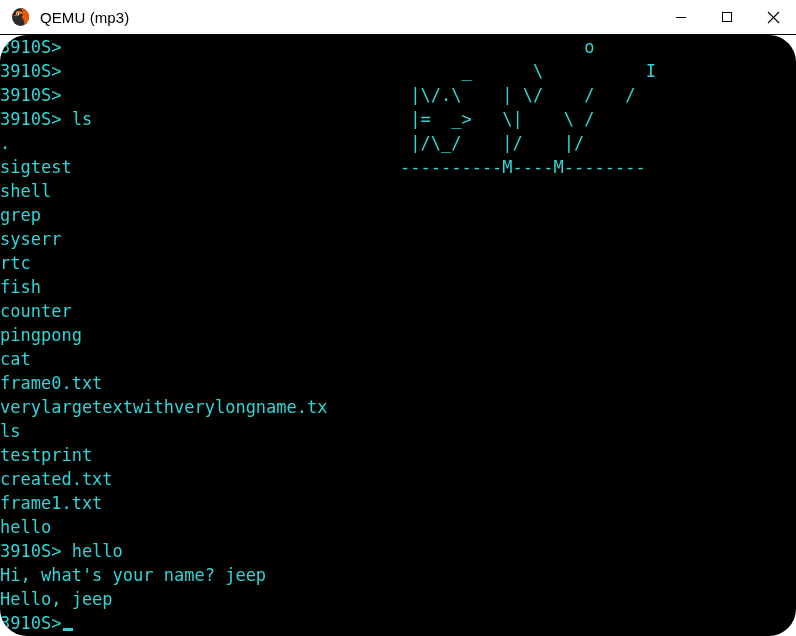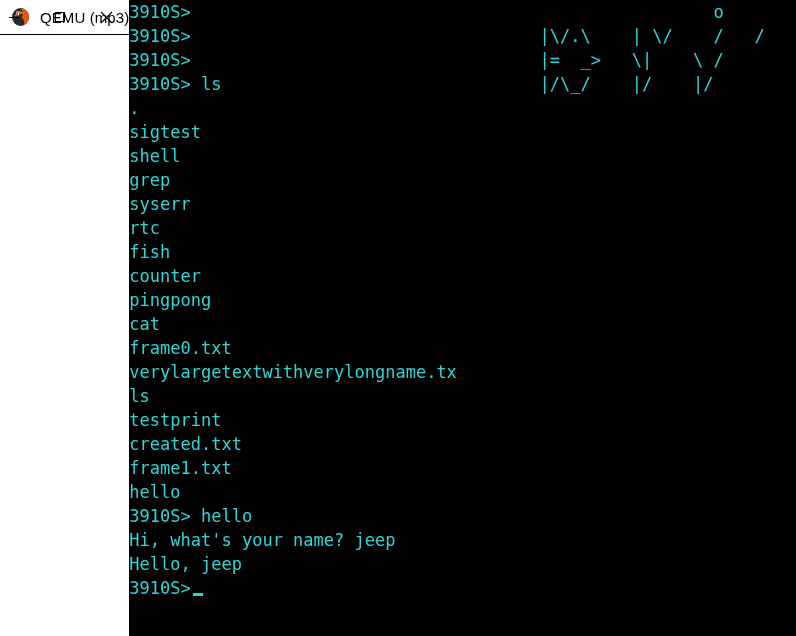--- a/index.html
+++ b/index.html
@@ -13,21 +13,21 @@
     overflow: hidden;
     font-family: "Liberation Sans", sans-serif;
   }
 
   #window {
     width: 796px;
     height: 636px;
     position: relative;
     background: #ffffff;
     display: flex;
-    flex-direction: row;
+    flex-direction: column;
     box-sizing: border-box;
   }
 
   
   #titlebar {
     height: 35px;
     min-height: 35px;
     background: #ffffff;
     display: flex;
     align-items: center;
@@ -70,20 +70,21 @@
     cursor: default;
   }
   .winbtn svg { display: block; }
 
   
   #terminal {
     flex: 1 1 auto;
     background: #000000;
     position: relative;
     overflow: hidden;
+    border-radius: 27px;
   }
   #term-grid {
     position: absolute;
     left: 0;
     top: 0;
     width: 796px;
     height: 600px;
     font-family: "DejaVu Sans Mono", "Liberation Mono", monospace;
     font-size: 17px;
     line-height: 24px;
@@ -161,16 +162,16 @@
         <svg width="13" height="13" viewBox="0 0 13 13">
           <line x1="1" y1="1" x2="12" y2="12" stroke="#000000" stroke-width="1.1"></line>
           <line x1="12" y1="1" x2="1" y2="12" stroke="#000000" stroke-width="1.1"></line>
         </svg>
       </button>
     </div>
   </div>
 
   <div id="terminal">
     <div id="term-grid"><div class="term-line">3910S&gt;</div><div class="term-line">3910S&gt;</div><div class="term-line">3910S&gt;</div><div class="term-line">3910S&gt; ls</div><div class="term-line">.</div><div class="term-line">sigtest</div><div class="term-line">shell</div><div class="term-line">grep</div><div class="term-line">syserr</div><div class="term-line">rtc</div><div class="term-line">fish</div><div class="term-line">counter</div><div class="term-line">pingpong</div><div class="term-line">cat</div><div class="term-line">frame0.txt</div><div class="term-line">verylargetextwithverylongname.tx</div><div class="term-line">ls</div><div class="term-line">testprint</div><div class="term-line">created.txt</div><div class="term-line">frame1.txt</div><div class="term-line">hello</div><div class="term-line">3910S&gt; hello</div><div class="term-line">Hi, what's your name? jeep</div><div class="term-line">Hello, jeep</div><div class="term-line">3910S&gt;<span id="cursor"></span></div></div>
-    <div id="art-layer"><div class="art-line">                  o</div><div class="art-line"> |\/.\    | \/    /   /</div><div class="art-line"> |=  _&gt;   \|    \ /</div><div class="art-line"> |/\_/    |/    |/</div></div>
+    <div id="art-layer"><div class="art-line">                  o</div><div class="art-line">      _      \          I</div><div class="art-line"> |\/.\    | \/    /   /</div><div class="art-line"> |=  _&gt;   \|    \ /</div><div class="art-line"> |/\_/    |/    |/</div><div class="art-line">----------M----M--------</div></div>
   </div>
 
 </div>
 
 </body></html>

